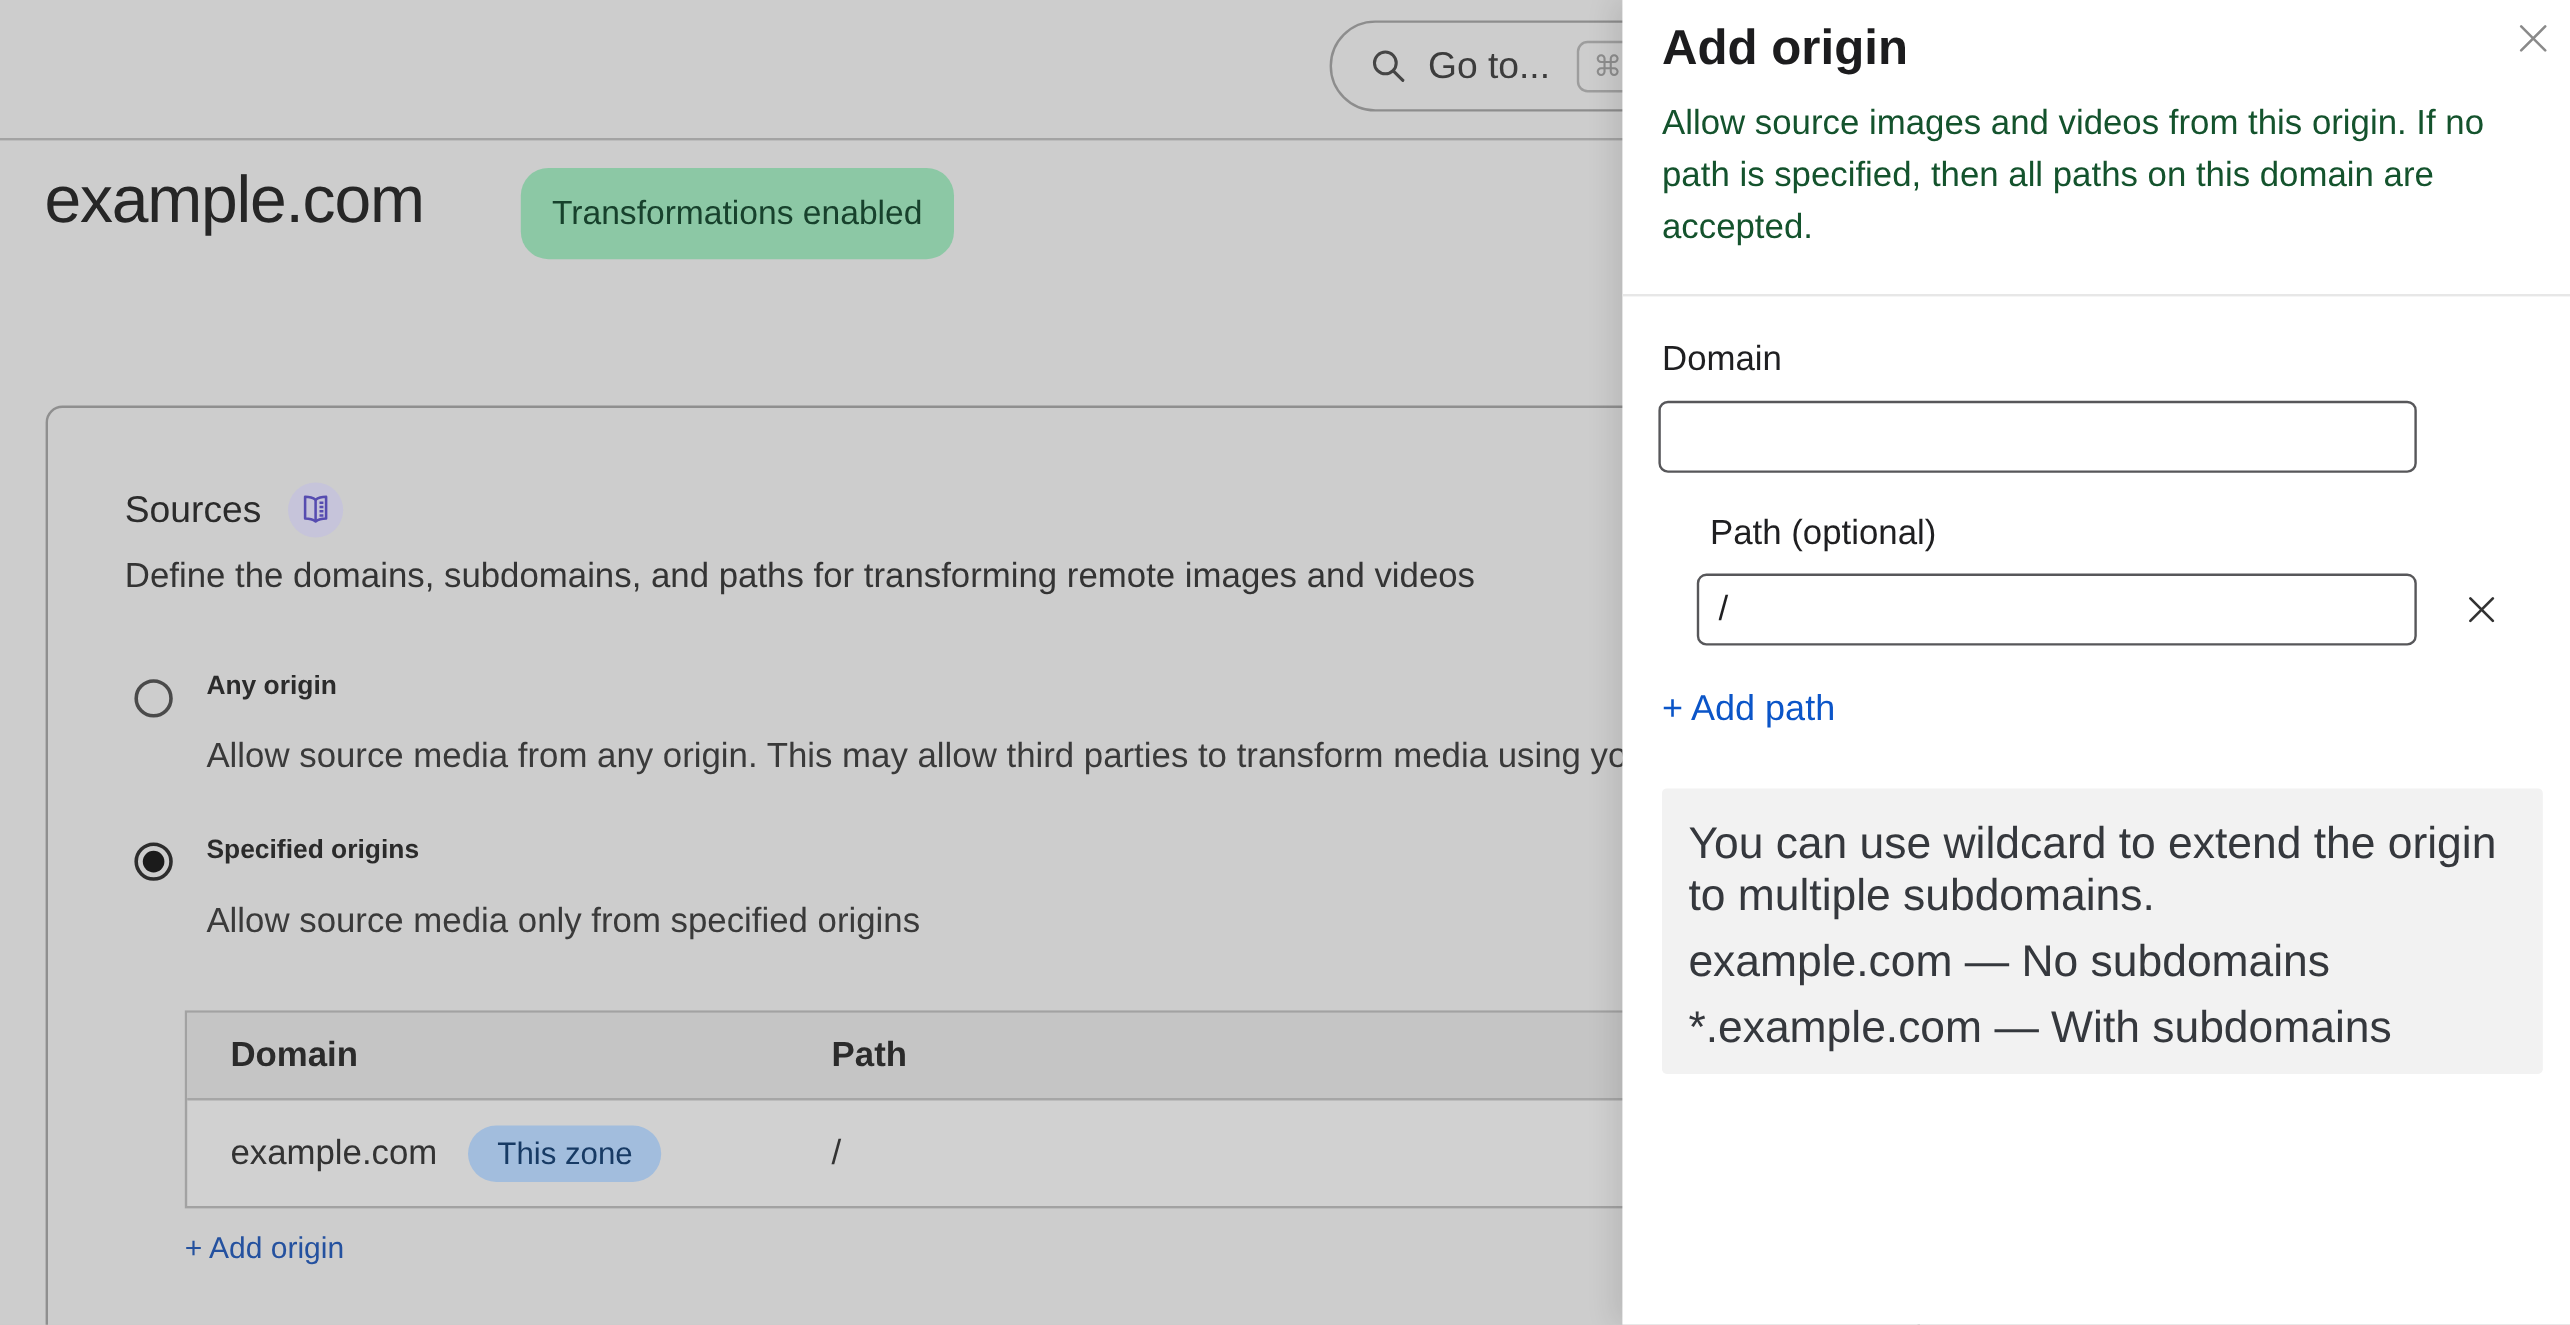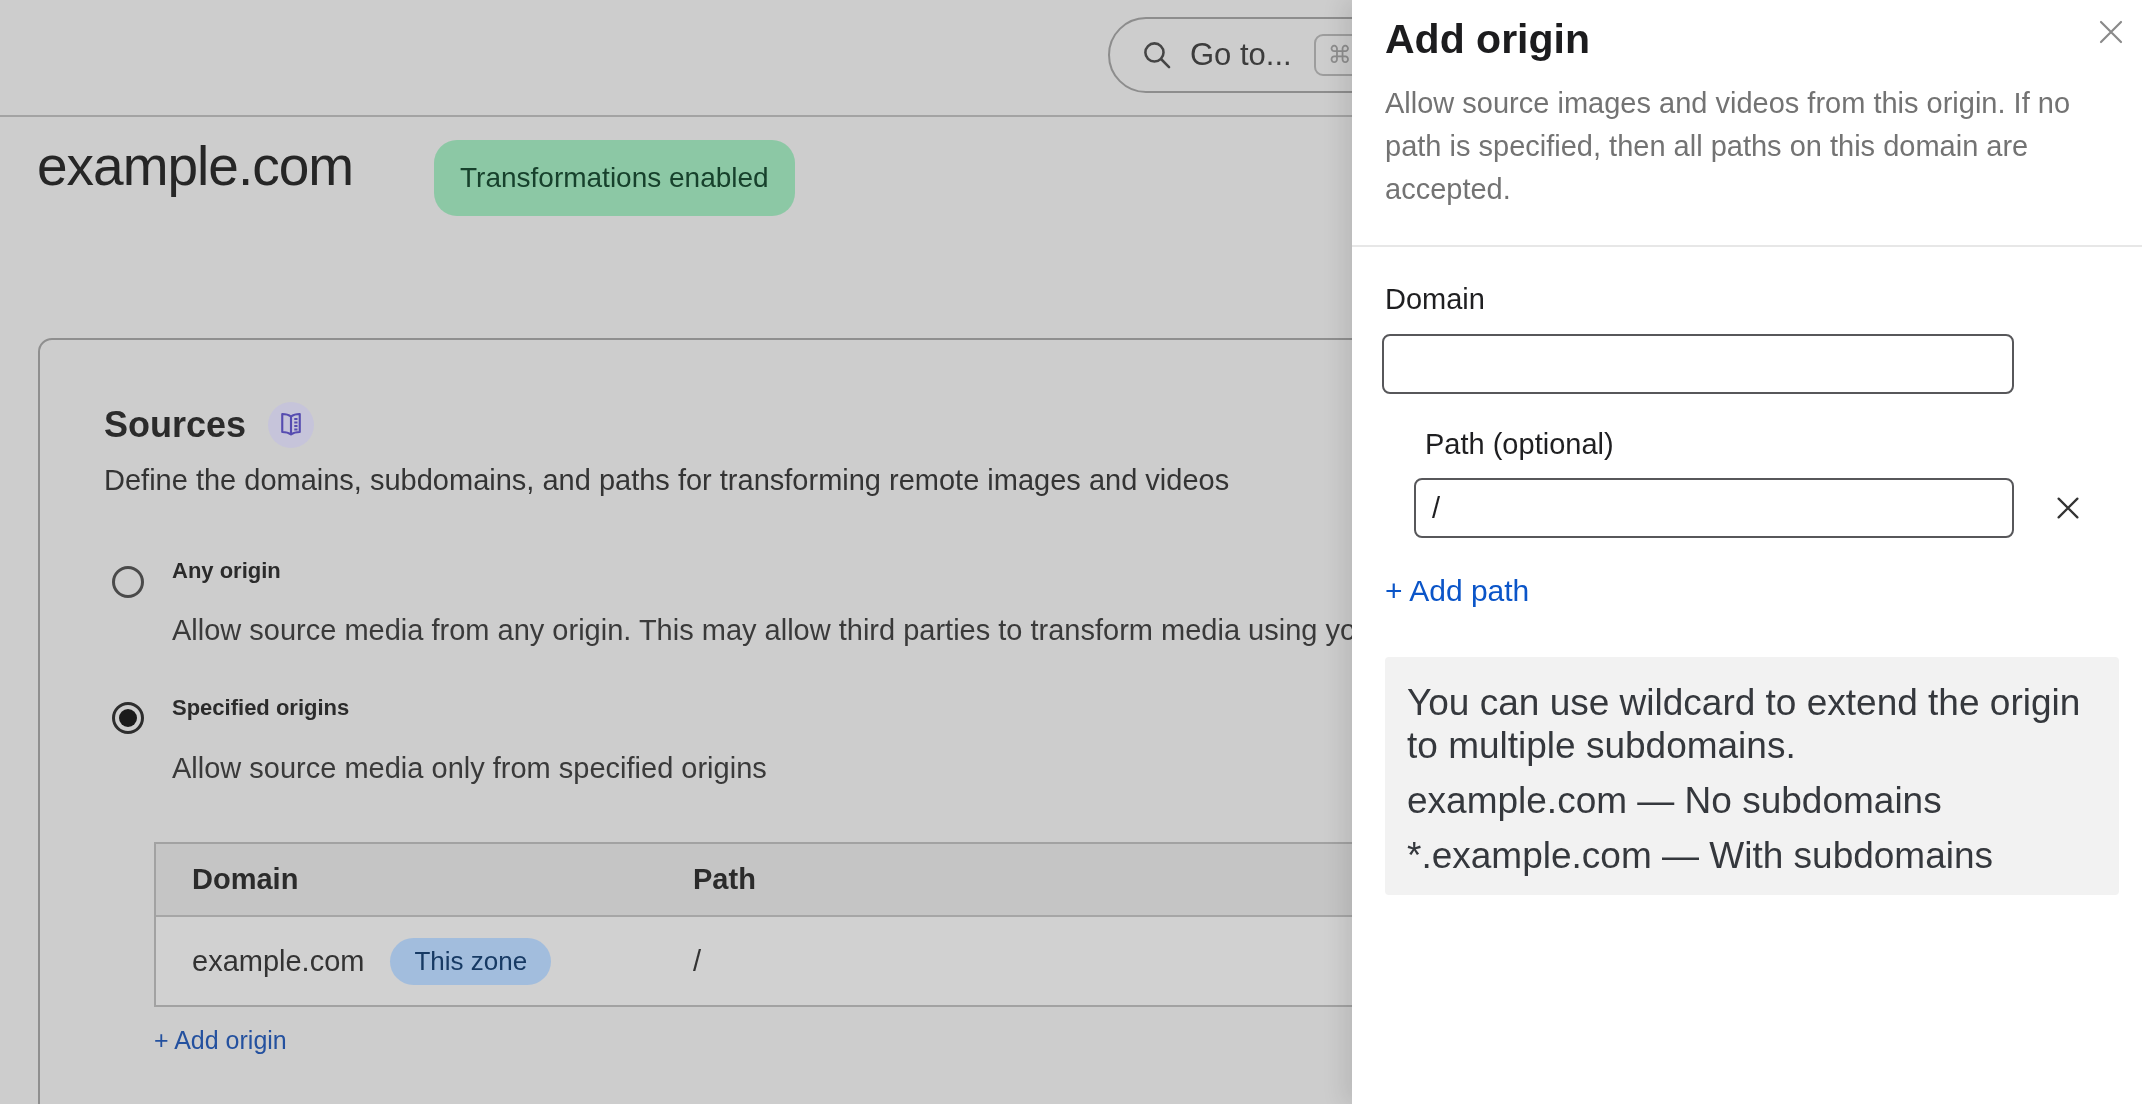--- a/index.html
+++ b/index.html
@@ -23,21 +23,21 @@
     color:#8d8d8d;font-size:24px;padding:5px 12px;white-space:nowrap;}
 
   .page-title{position:absolute;left:37px;top:134px;margin:0;
     font-size:55px;font-weight:500;color:#262626;letter-spacing:-1px;}
   .badge-green{position:absolute;left:434px;top:140px;height:44px;line-height:44px;
     padding:16px 26px;border-radius:23px;background:#8cc8a5;color:#17412c;font-size:28px;}
 
   .card{position:absolute;left:38px;top:338px;width:1562px;height:1100px;
     border:2px solid #8f8f8f;border-radius:14px;box-sizing:border-box;overflow:hidden;}
   .card-heading-row{position:absolute;left:64px;top:62px;display:flex;align-items:center;}
-  .card-heading{margin:0;font-size:36px;font-weight:700;color:#2b2b2b;}
+  .card-heading{margin:0;font-size:31px;font-weight:400;color:#2b2b2b;}
   .doc-chip{margin-left:22px;width:46px;height:46px;border-radius:23px;background:#c6c4da;
     display:flex;align-items:center;justify-content:center;color:#564cb0;}
   .doc-chip svg{width:30px;height:30px;}
   .card-desc{position:absolute;left:64px;top:124px;margin:0;font-size:29px;color:#343434;white-space:nowrap;}
 
   .radio{position:absolute;width:32px;height:32px;border:3px solid #4a4a4a;border-radius:50%;
     box-sizing:border-box;background:transparent;}
   .radio.selected{border-color:#2d2d2d;}
   .radio.selected::after{content:"";position:absolute;inset:4px;border-radius:50%;background:#1b1b1b;}
   .opt-label{position:absolute;margin:0;font-size:22px;font-weight:700;color:#2b2b2b;white-space:nowrap;}
@@ -58,21 +58,21 @@
     text-decoration:none;cursor:pointer;white-space:nowrap;}
 
   
   .panel{position:absolute;left:1352px;top:0;width:874px;height:1104px;background:#ffffff;
     box-shadow:-8px 0 22px rgba(0,0,0,0.10);z-index:10;}
   .panel-title{position:absolute;left:33px;top:16px;margin:0;font-size:41px;font-weight:700;color:#1c1c1e;}
   .panel-close{position:absolute;left:737px;top:10px;width:44px;height:44px;border:none;background:none;
     padding:0;color:#8a8a8a;cursor:pointer;display:flex;align-items:center;justify-content:center;}
   .panel-close svg{width:32px;height:32px;}
   .panel-desc{position:absolute;left:33px;top:82px;width:705px;margin:0;
-    font-size:29px;line-height:43px;color:#737373;}
+    font-size:29px;line-height:43px;color:#14532d;}
   .panel-divider{position:absolute;left:0;top:245px;width:790px;height:2px;background:#e7e7e7;}
 
   .field-label{position:absolute;font-size:29px;color:#1f1f21;}
   .lbl-domain{left:33px;top:283px;}
   .lbl-path{left:73px;top:428px;}
   .text-input{position:absolute;box-sizing:border-box;height:60px;
     border:2px solid #57575a;border-radius:8px;background:#fff;
     font-family:inherit;font-size:29px;color:#1f1f21;padding:0 16px;outline:none;}
   .input-domain{left:30px;top:334px;width:632px;}
   .input-path{left:62px;top:478px;width:600px;}

